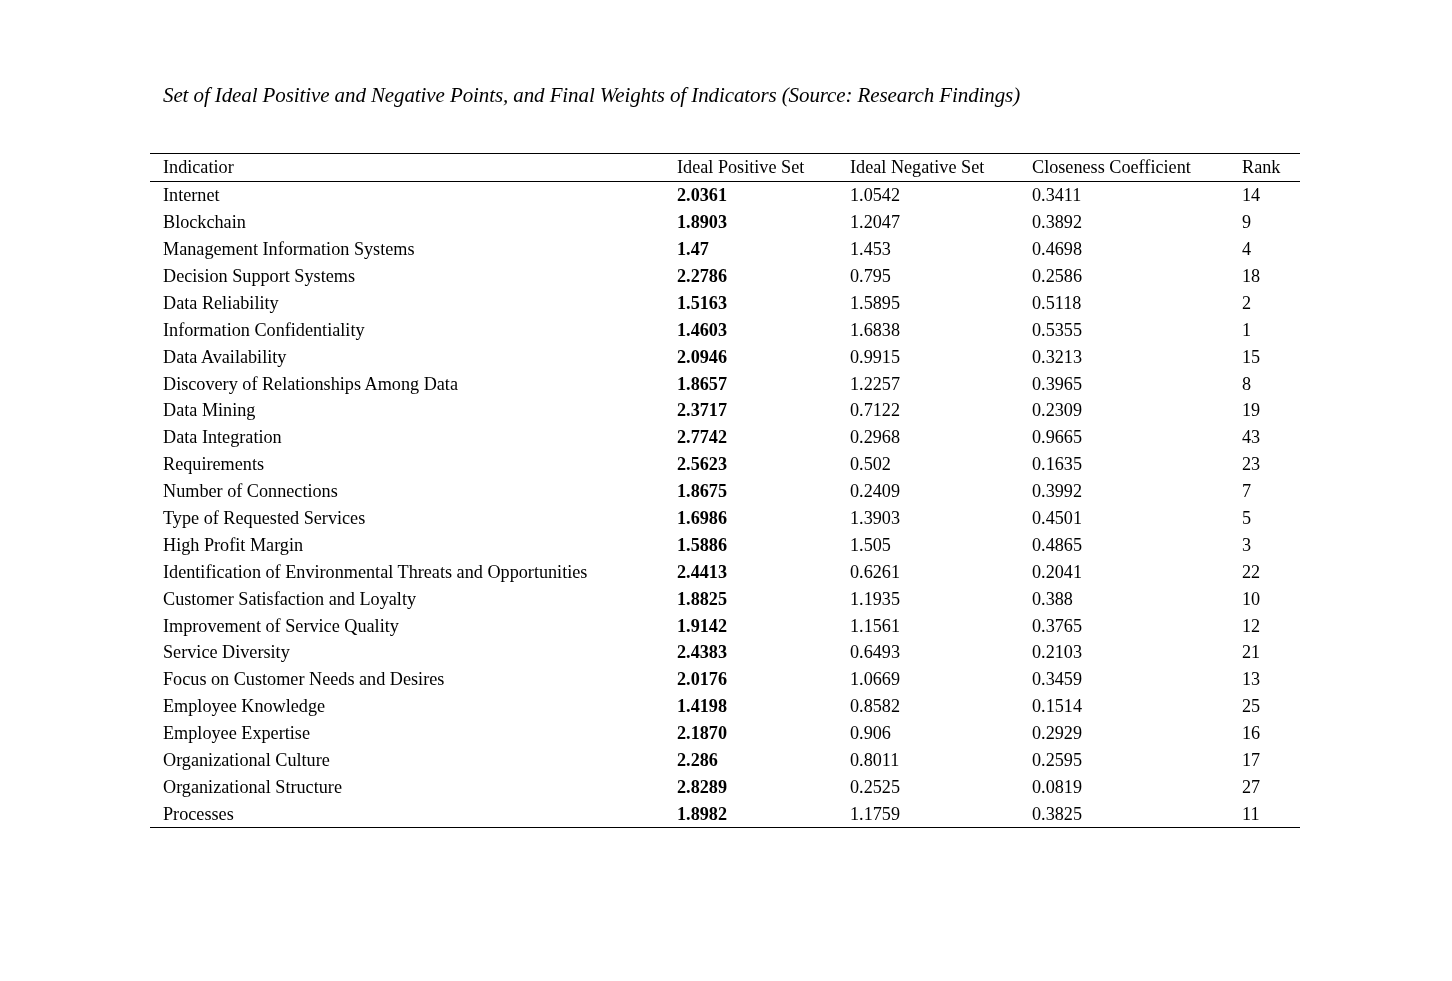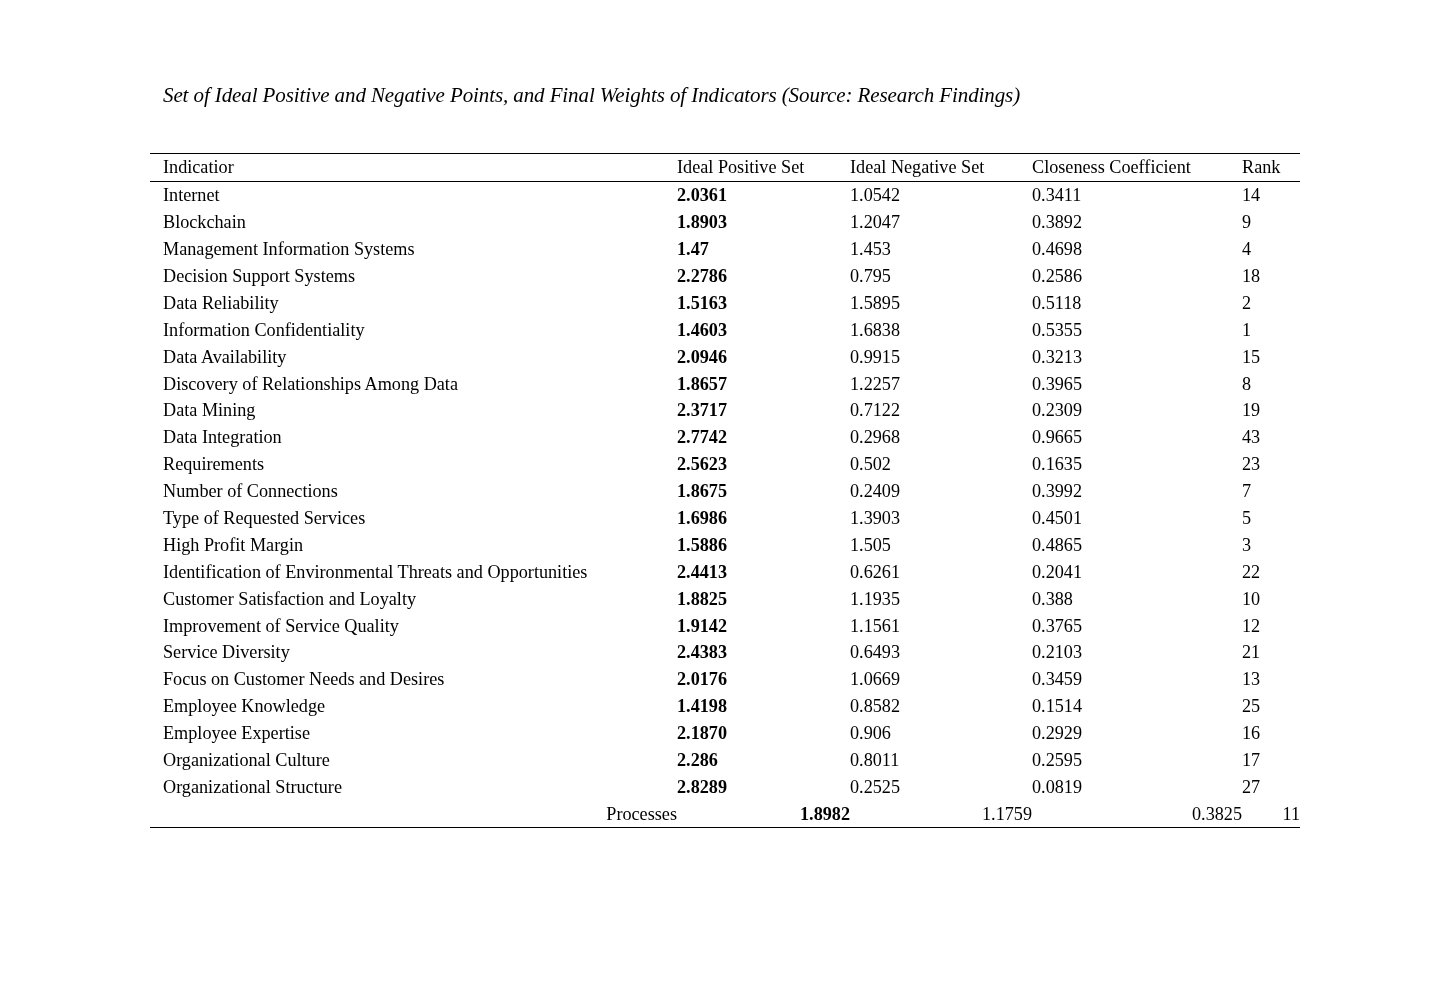--- a/index.html
+++ b/index.html
@@ -31,21 +31,20 @@
       width: 1150px;
       border-collapse: collapse;
       font-size: 18.2px;
     }
     .tbl thead tr {
       border-top: 1.3px solid #000;
       border-bottom: 1.3px solid #000;
     }
     .tbl tbody tr:last-child {
       border-bottom: 1.3px solid #000;
-      text-align: right;
     }
     .tbl th {
       font-weight: normal;
       text-align: left;
       height: 27px;
       padding: 0;
       vertical-align: middle;
       white-space: nowrap;
     }
     .tbl td {

